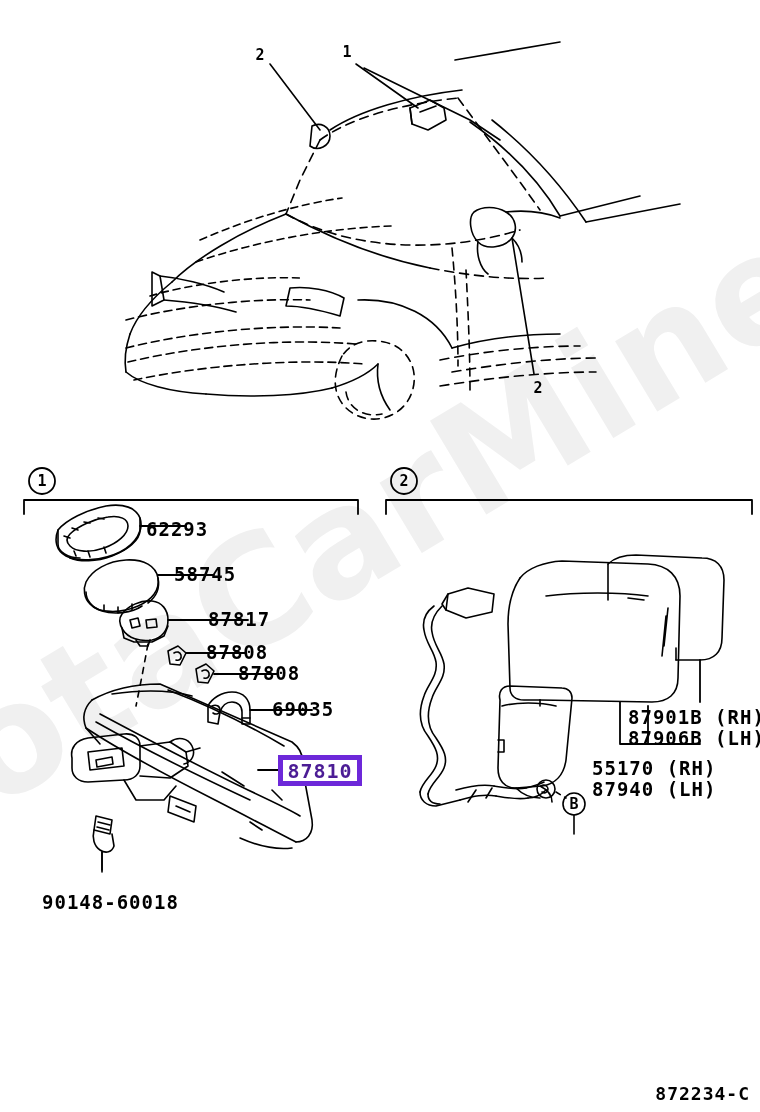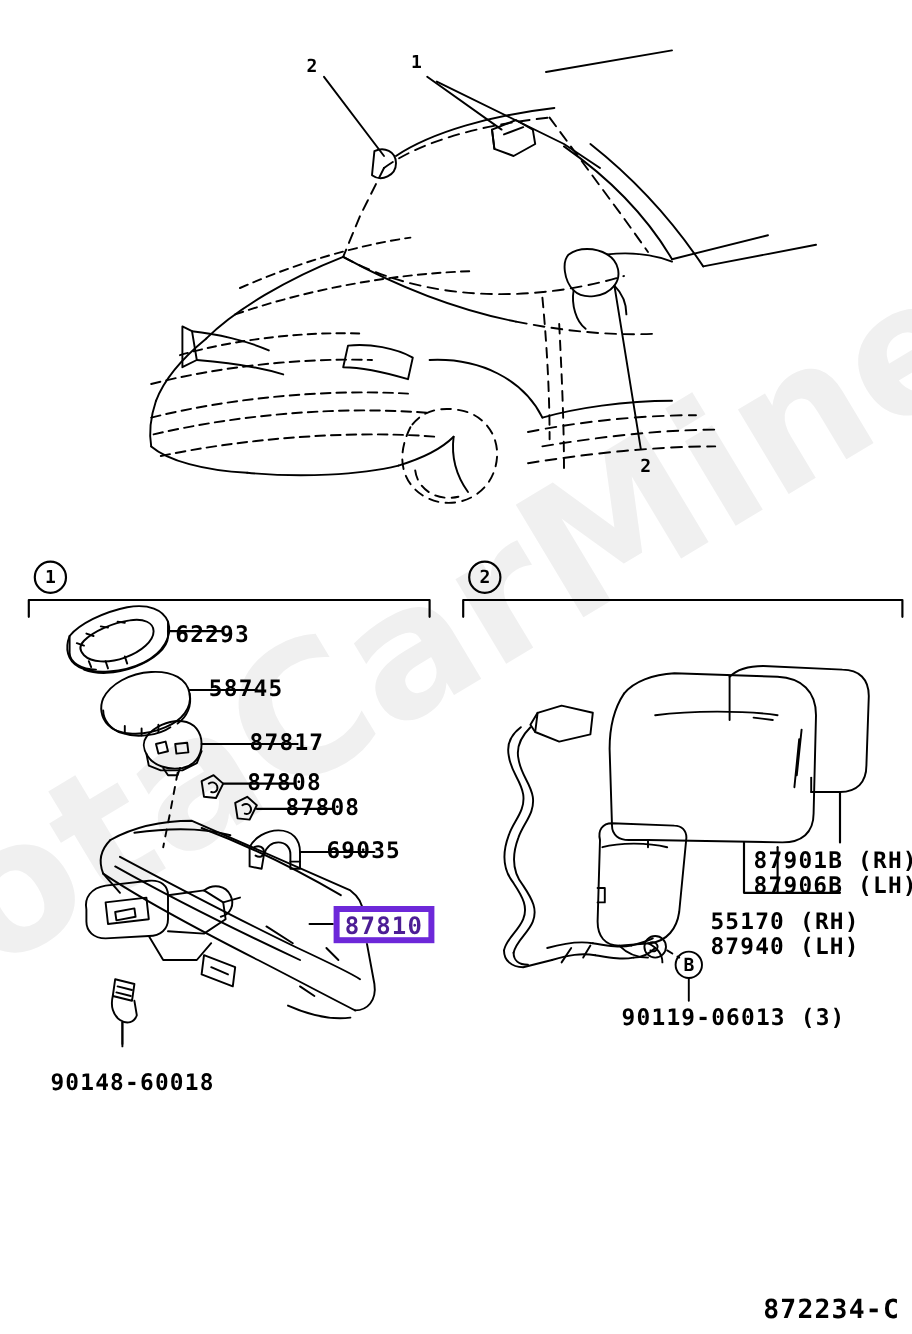--- a/index.html
+++ b/index.html
@@ -16,21 +16,21 @@
   #labels{z-index:3;}
   .lbl{
     position:absolute;white-space:nowrap;
     font-family:"DejaVu Sans Mono","Liberation Mono",monospace;
     font-size:19px;font-weight:700;letter-spacing:1px;color:#000;
     line-height:1.12;
   }
   .code{
     position:absolute;right:10px;bottom:8px;
     font-family:"DejaVu Sans Mono","Liberation Mono",monospace;
-    font-size:22px;font-weight:700;letter-spacing:1px;color:#000;
+    font-size:18px;font-weight:700;letter-spacing:1px;color:#000;
   }
   .hlbox{
     position:absolute;
     border:5px solid #6d28d9;background:#ffffff;
     display:flex;align-items:center;justify-content:center;
     font-family:"DejaVu Sans Mono","Liberation Mono",monospace;
     font-size:20px;font-weight:700;letter-spacing:1px;color:#4c1d95;
     box-sizing:border-box;
   }
   .cnum{
@@ -342,19 +342,18 @@
     <div class="lbl" style="left:42px;top:878px;margin-top:14px;">90148-60018</div>
 
     <div class="hlbox" style="left:278px;top:755px;width:84px;height:31px;">
       <span>87810</span>
     </div>
 
     <div class="lbl" style="left:628px;top:707px;">87901B (RH)</div>
     <div class="lbl" style="left:628px;top:728px;">87906B (LH)</div>
     <div class="lbl" style="left:592px;top:758px;">55170 (RH)</div>
     <div class="lbl" style="left:592px;top:779px;">87940 (LH)</div>
-    <div class="lbl" style="left:518px;top:838px;">90119-06013 (3)</div>
     <div class="cnum" style="left:561px;top:791px;">B</div>
 
     <div class="code">872234-C</div>
   </div>
 
 </div>
 
 </body></html>

